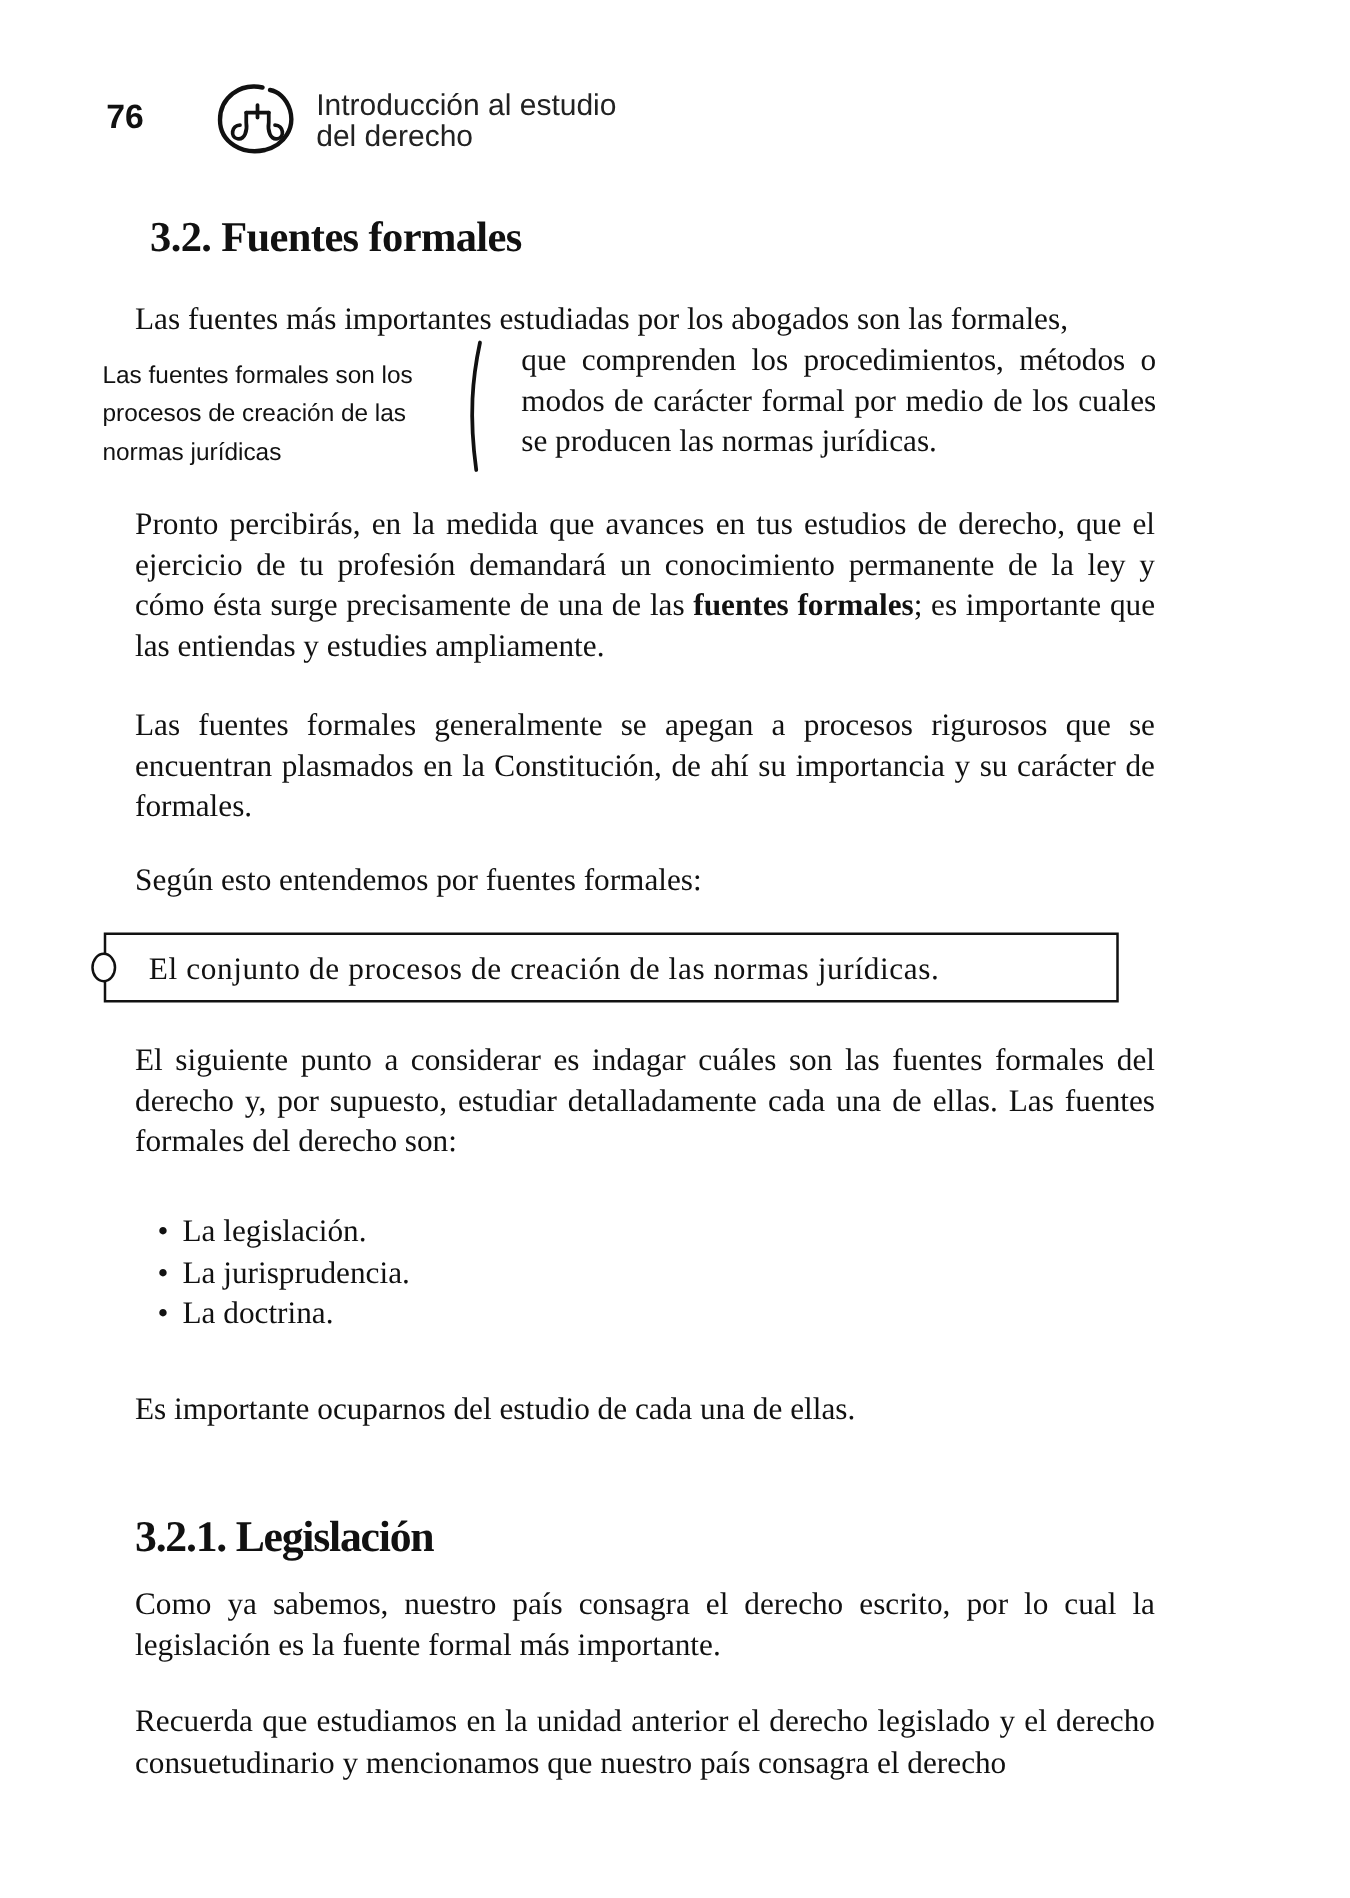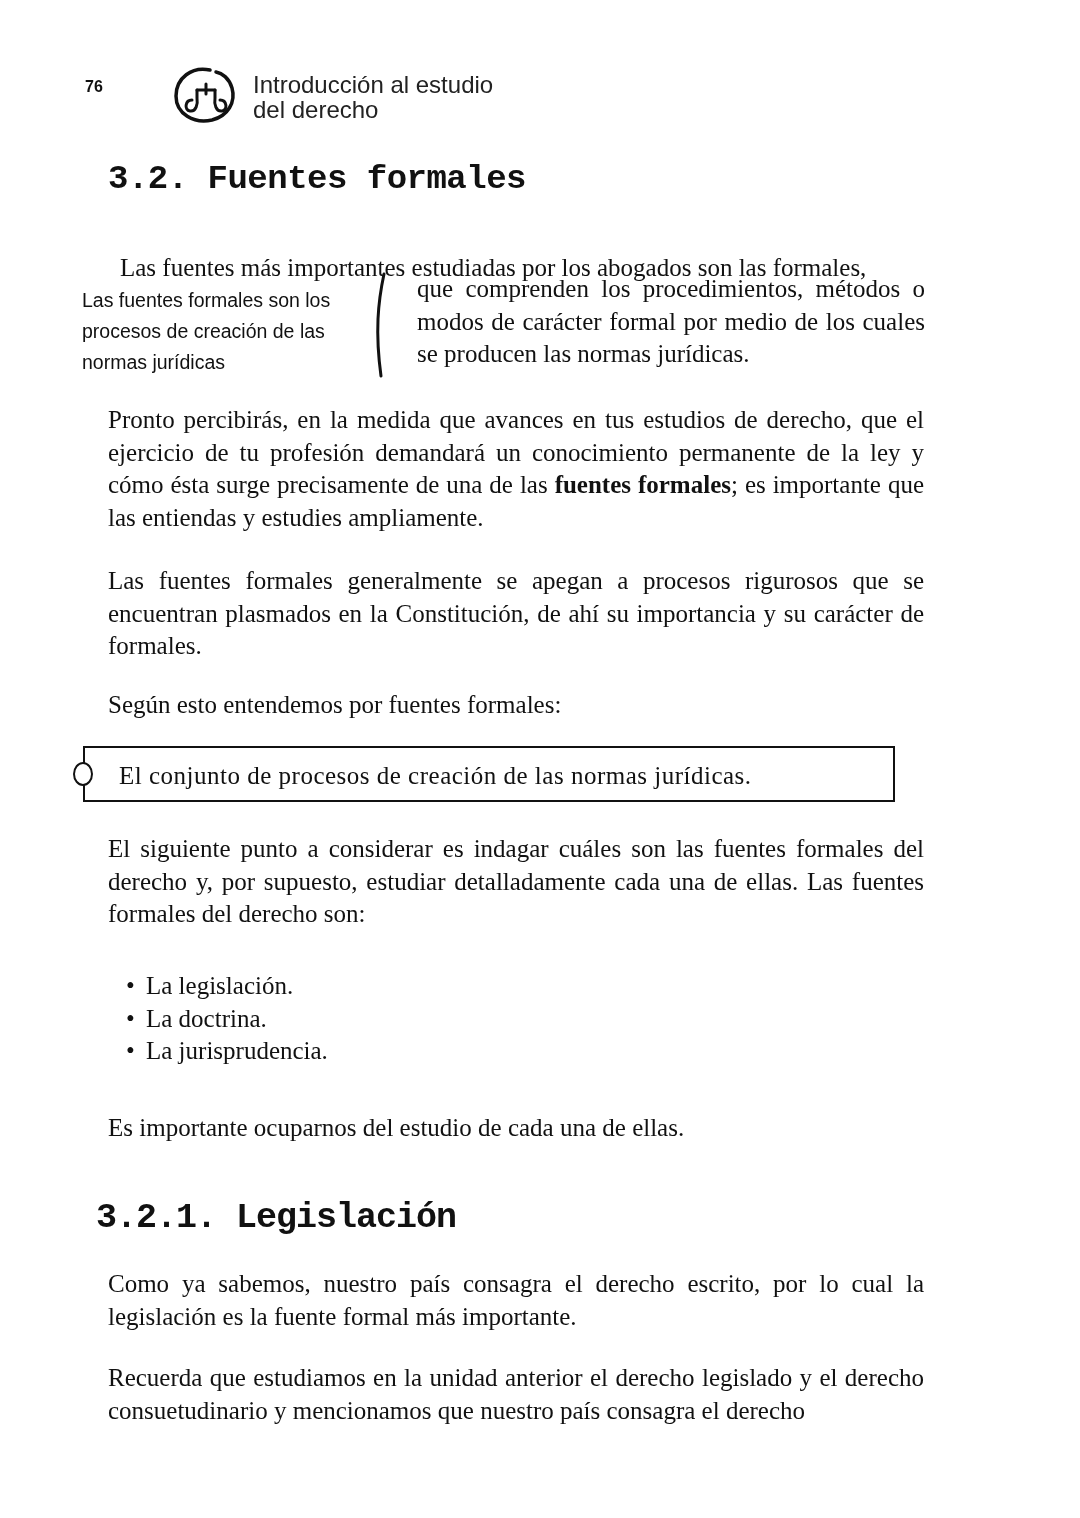--- a/index.html
+++ b/index.html
@@ -1,25 +1,25 @@
 <!DOCTYPE html>
 <html><head>
   <meta charset="utf-8">
   <style>
     html, body { margin: 0; padding: 0; background: #ffffff; }
     body { width: 1080px; height: 1518px; position: relative; overflow: hidden; color: #111; }
-    .page-number { position: absolute; left: 85px; top: 78px; font-family: "Liberation Sans", sans-serif; font-weight: bold; font-size: 16px; }
+    .page-number { position: absolute; left: 85px; top: 78px; font-family: "Liberation Sans", sans-serif; font-weight: bold; font-size: 27px; }
     .logo { position: absolute; left: 170px; top: 64px; width: 70px; height: 62px; }
     .book-title { position: absolute; left: 253px; top: 72px; font-family: "Liberation Sans", sans-serif; font-size: 24px; line-height: 25px; color: #222; }
-    h1, h2 { font-family: Liberation Mono, monospace; font-weight: bold; margin: 0; position: absolute; letter-spacing: -0.5px; }
+    h1, h2 { font-family: Liberation Serif, serif; font-weight: bold; margin: 12px; position: absolute; letter-spacing: -0.5px; }
     h1 { left: 108px; top: 160px; font-size: 34px; }
     h2 { left: 96px; top: 1198px; font-size: 35px; letter-spacing: -1px; }
     .serif { font-family: "Liberation Serif", serif; font-size: 25px; line-height: 32.5px; }
     .para { position: absolute; left: 108px; width: 816px; text-align: justify; margin: 0; }
-    .intro-first { position: absolute; left: 108px; top: 240px; width: 816px; margin: 12px; text-align: justify; }
+    .intro-first { position: absolute; left: 108px; top: 240px; width: 816px; margin: 0; text-align: justify; }
     .intro-rest { position: absolute; left: 417px; top: 273px; width: 508px; margin: 0; text-align: justify; }
     .margin-note { position: absolute; left: 82px; top: 285px; width: 260px; font-family: "Liberation Sans", sans-serif; font-size: 19.5px; line-height: 31px; color: #111; margin: 0; }
     .bracket { position: absolute; left: 372px; top: 272px; width: 18px; height: 106px; }
     .definition-box { position: absolute; left: 83px; top: 746px; width: 808px; height: 52px; border: 2.5px solid #111; box-sizing: content-box; text-decoration: underline; }
     .definition-box .knob { position: absolute; left: -12px; top: 14px; width: 16px; height: 20px; border: 2.5px solid #111; border-radius: 50%; background: #fff; }
     .definition-box .def-text { position: absolute; left: 34px; top: 12px; white-space: nowrap; letter-spacing: 0.5px; }
     ul.sources { position: absolute; left: 110px; top: 954px; margin: 16px; padding: 0; list-style: none; }
     ul.sources li { position: relative; padding-left: 20px; }
     ul.sources li::before { content: "\2022"; position: absolute; left: 0; top: 0; }
     b { font-weight: bold; }
@@ -56,22 +56,22 @@
 
 <div class="definition-box">
   <span class="knob"></span>
   <span class="def-text serif">El conjunto de procesos de creación de las normas jurídicas.</span>
 </div>
 
 <p class="para serif" style="top:833px;">El siguiente punto a considerar es indagar cuáles son las fuentes formales del derecho y, por supuesto, estudiar detalladamente cada una de ellas. Las fuentes formales del derecho son:</p>
 
 <ul class="sources serif">
   <li>La legislación.</li>
+  <li>La jurisprudencia.</li>
   <li>La doctrina.</li>
-  <li>La jurisprudencia.</li>
 </ul>
 
 <p class="para serif" style="top:1112px;">Es importante ocuparnos del estudio de cada una de ellas.</p>
 
 <h2>3.2.1. Legislación</h2>
 
 <p class="para serif" style="top:1268px;">Como ya sabemos, nuestro país consagra el derecho escrito, por lo cual la legislación es la fuente formal más importante.</p>
 
 <p class="para serif" style="top:1362px;">Recuerda que estudiamos en la unidad anterior el derecho legislado y el derecho consuetudinario y mencionamos que nuestro país consagra el derecho</p>
 

